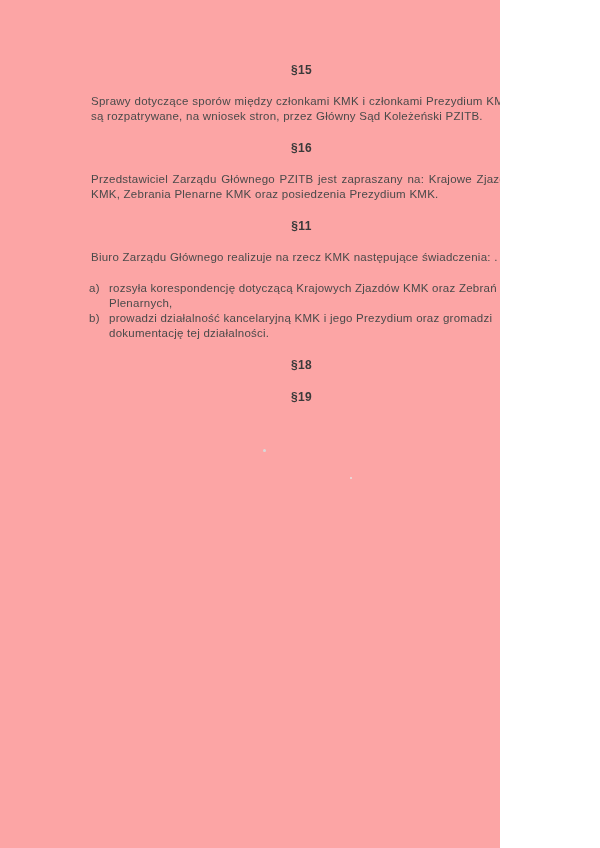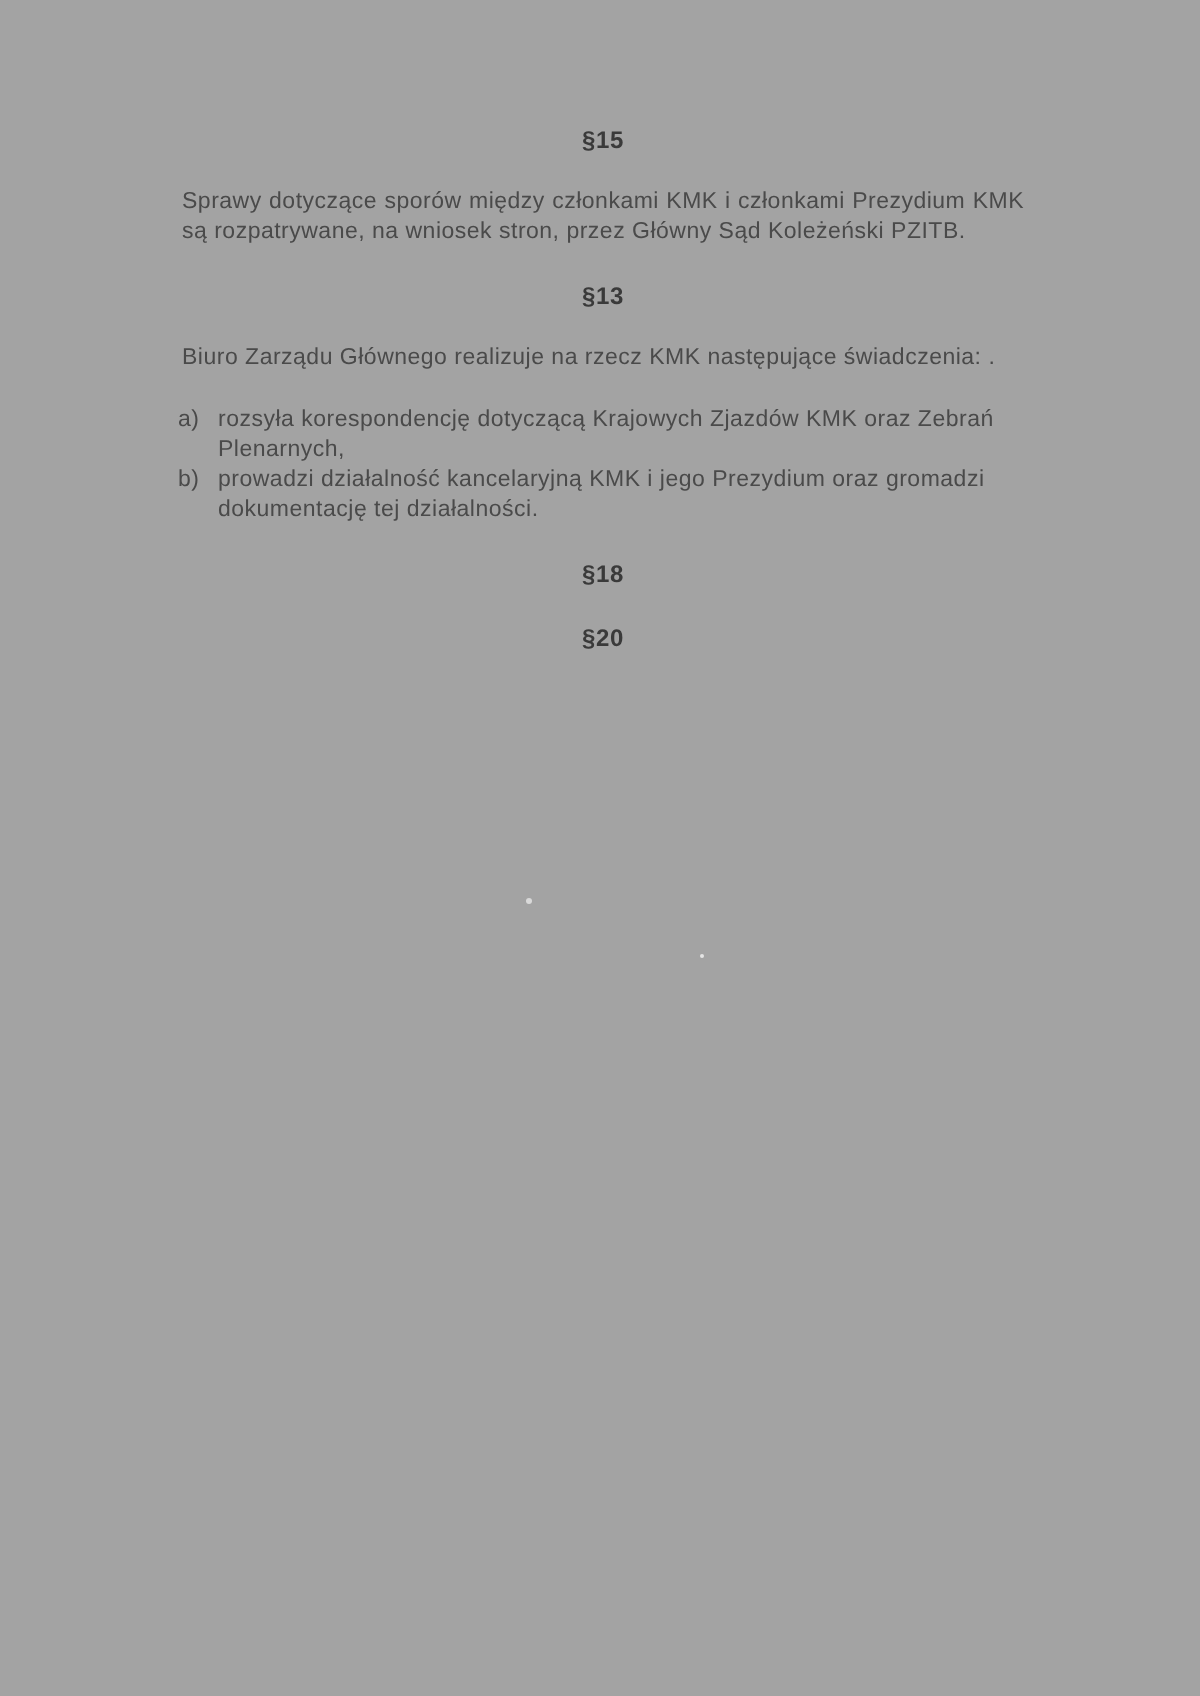--- a/index.html
+++ b/index.html
@@ -2,23 +2,23 @@
 <html><head>
 <meta charset="utf-8">
 <style>
   html, body {
     margin: 0;
     padding: 0;
     background: #ffffff;
   }
   .page {
     position: relative;
-    width: 600px;
+    width: 500px;
     height: 848px;
-    background: #a3a3a3;
+    background: #fca5a5;
     overflow: hidden;
     font-family: "Liberation Sans", sans-serif;
     color: #4a4a4a;
   }
   .content {
     position: absolute;
     top: 63px;
     left: 75px;
     width: 453px;
   }
@@ -72,41 +72,45 @@
 <body>
 
 <div class="page">
   <div class="content">
 
     <div class="section">
       <div class="section-heading">§15</div>
       <p class="section-body">Sprawy dotyczące sporów między członkami KMK i członkami Prezydium KMK są rozpatrywane, na wniosek stron, przez Główny Sąd Koleżeński PZITB.</p>
     </div>
 
+    <div class="section">
+      <div class="section-heading">§16</div>
+      <p class="section-body">Przedstawiciel Zarządu Głównego PZITB jest zapraszany na: Krajowe Zjazdy KMK, Zebrania Plenarne KMK oraz posiedzenia Prezydium KMK.</p>
+    </div>
 
     <div class="section">
-      <div class="section-heading">§13</div>
+      <div class="section-heading">§11</div>
       <p class="section-body">Biuro Zarządu Głównego realizuje na rzecz KMK następujące świadczenia: .</p>
       <div class="item-list">
         <div class="list-item">
           <span class="item-marker">a)</span>
           <span class="item-text">rozsyła korespondencję dotyczącą Krajowych Zjazdów KMK oraz Zebrań Plenarnych,</span>
         </div>
         <div class="list-item">
           <span class="item-marker">b)</span>
           <span class="item-text">prowadzi działalność kancelaryjną KMK i jego Prezydium oraz gromadzi dokumentację tej działalności.</span>
         </div>
       </div>
     </div>
 
     <div class="section">
       <div class="section-heading">§18</div>
     </div>
 
     <div class="section">
-      <div class="section-heading">§20</div>
+      <div class="section-heading">§19</div>
     </div>
 
   </div>
 
   <div class="scan-speck speck-1"></div>
   <div class="scan-speck speck-2"></div>
 </div>
 
 </body></html>

